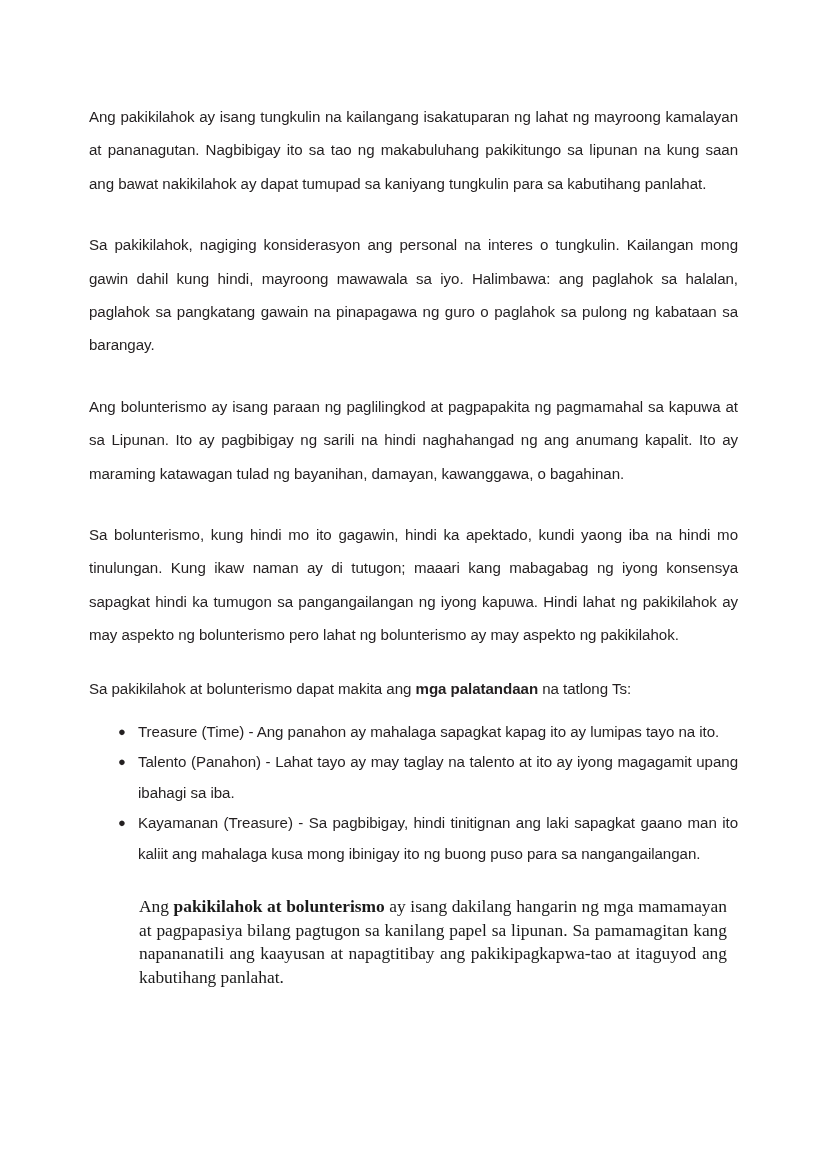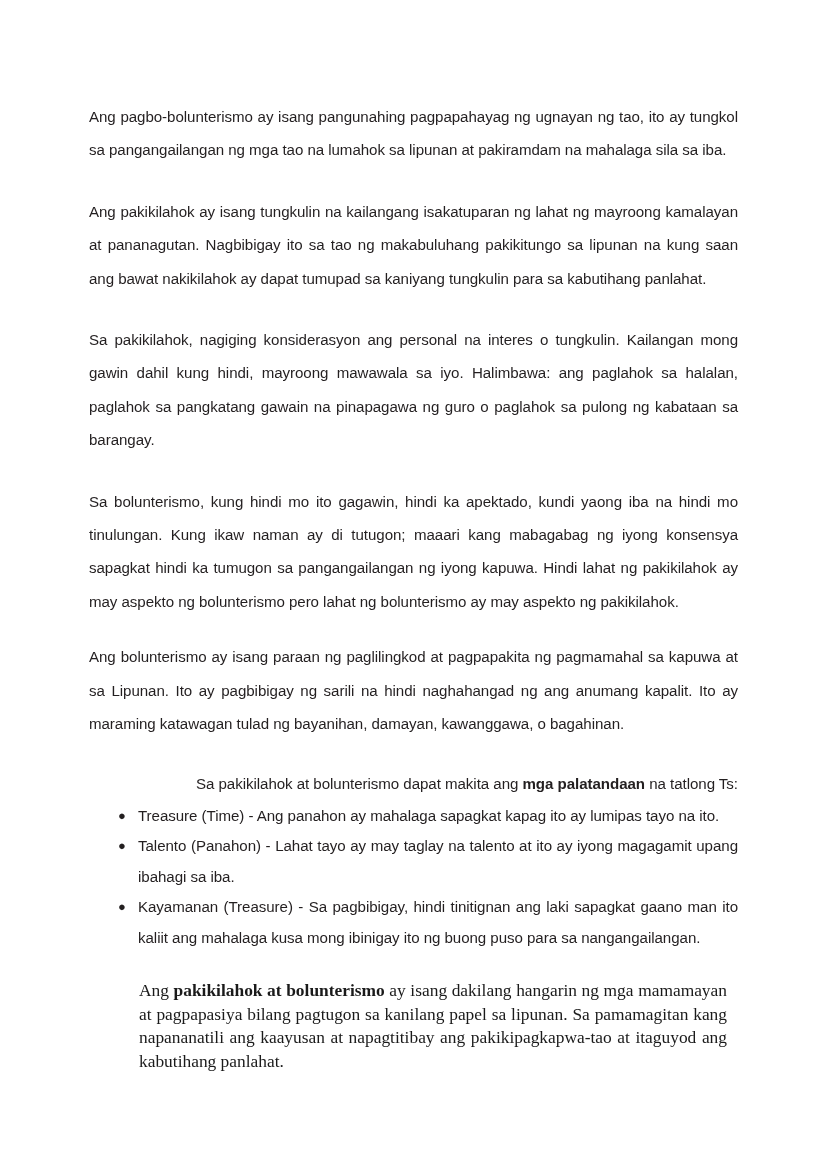--- a/index.html
+++ b/index.html
@@ -35,24 +35,24 @@
     letter-spacing: -0.05px;
     word-spacing: 0px;
   }
   p.para.tight {
     margin-bottom: 22px;
   }
   p.para b, li b {
     font-weight: 400;
   }
   .intro-line {
-    margin: 0 0 2px 0;
+    margin: 0 0 13px 0;
     font-size: 15.1px;
     line-height: 30px;
-    text-align: right;
+    text-align: left;
     letter-spacing: -0.05px;
   }
   ul.ts-list {
     margin: 0 0 26px 0;
     padding: 0 0 0 29px;
     list-style: none;
     width: 649px;
     box-sizing: border-box;
   }
   ul.ts-list li {
@@ -84,25 +84,24 @@
     color: #1a1a1a;
   }
   .closing b { font-weight: 700; margin-top: 13px; }
 </style>
 </head>
 <body>
 
 <div class="page">
   <div class="doc-body">
 
-    <p class="para"><span>Ang pagbo-bolunterismo ay isang pangunahing pagpapahayag ng ugnayan ng tao, ito ay tungkol sa pangangailangan ng mga tao na lumahok sa lipunan at pakiramdam na mahalaga sila sa iba.</span></p>
     <p class="para"><span>Ang </span><b>pakikilahok</b><span> ay isang tungkulin na kailangang isakatuparan ng lahat ng mayroong kamalayan at pananagutan. Nagbibigay ito sa tao ng makabuluhang pakikitungo sa lipunan na kung saan ang bawat nakikilahok ay dapat tumupad sa kaniyang tungkulin para sa kabutihang panlahat.</span></p>
     <p class="para"><span>Sa pakikilahok, nagiging konsiderasyon ang personal na interes o tungkulin. Kailangan mong gawin dahil kung hindi, mayroong mawawala sa iyo. Halimbawa: ang paglahok sa halalan, paglahok sa pangkatang gawain na pinapagawa ng guro o paglahok sa pulong ng kabataan sa barangay.</span></p>
+    <p class="para"><span>Ang </span><b>bolunterismo</b><span> ay isang paraan ng paglilingkod at pagpapakita ng pagmamahal sa kapuwa at sa Lipunan. Ito ay pagbibigay ng sarili na hindi naghahangad ng ang anumang kapalit. Ito ay maraming katawagan tulad ng bayanihan, damayan, kawanggawa, o bagahinan.</span></p>
     <p class="para tight"><span>Sa bolunterismo, kung hindi mo ito gagawin, hindi ka apektado, kundi yaong iba na hindi mo tinulungan. Kung ikaw naman ay di tutugon; maaari kang mabagabag ng iyong konsensya sapagkat hindi ka tumugon sa pangangailangan ng iyong kapuwa. Hindi lahat ng pakikilahok ay may aspekto ng bolunterismo pero lahat ng bolunterismo ay may aspekto ng pakikilahok.</span></p>
-    <p class="para"><span>Ang </span><b>bolunterismo</b><span> ay isang paraan ng paglilingkod at pagpapakita ng pagmamahal sa kapuwa at sa Lipunan. Ito ay pagbibigay ng sarili na hindi naghahangad ng ang anumang kapalit. Ito ay maraming katawagan tulad ng bayanihan, damayan, kawanggawa, o bagahinan.</span></p>
 
     <p class="intro-line"><span>Sa pakikilahok at bolunterismo dapat makita ang </span><b>mga palatandaan</b><span> na tatlong Ts:</span></p>
 
     <ul class="ts-list">
       <li>
         <span class="bullet">●</span>
         <span><b>Treasure</b><span> (Time)</span><span> - Ang panahon ay mahalaga sapagkat kapag ito ay lumipas tayo na ito.</span></span>
       </li>
       <li>
         <span class="bullet">●</span>

